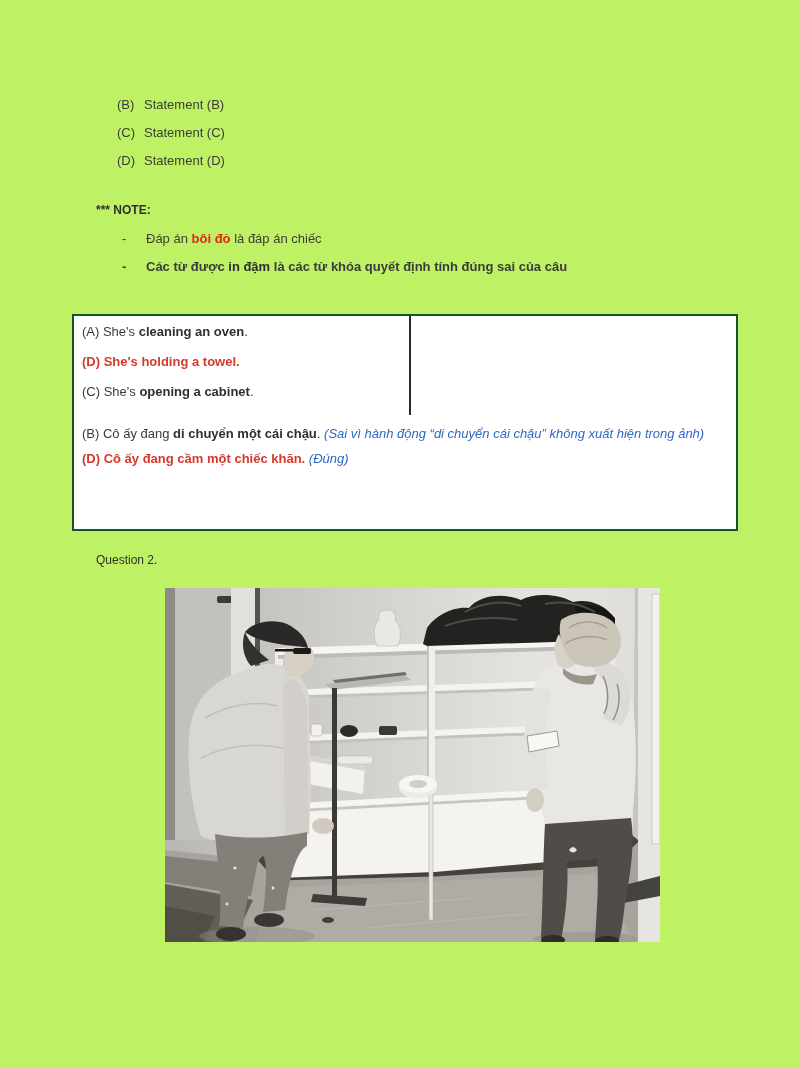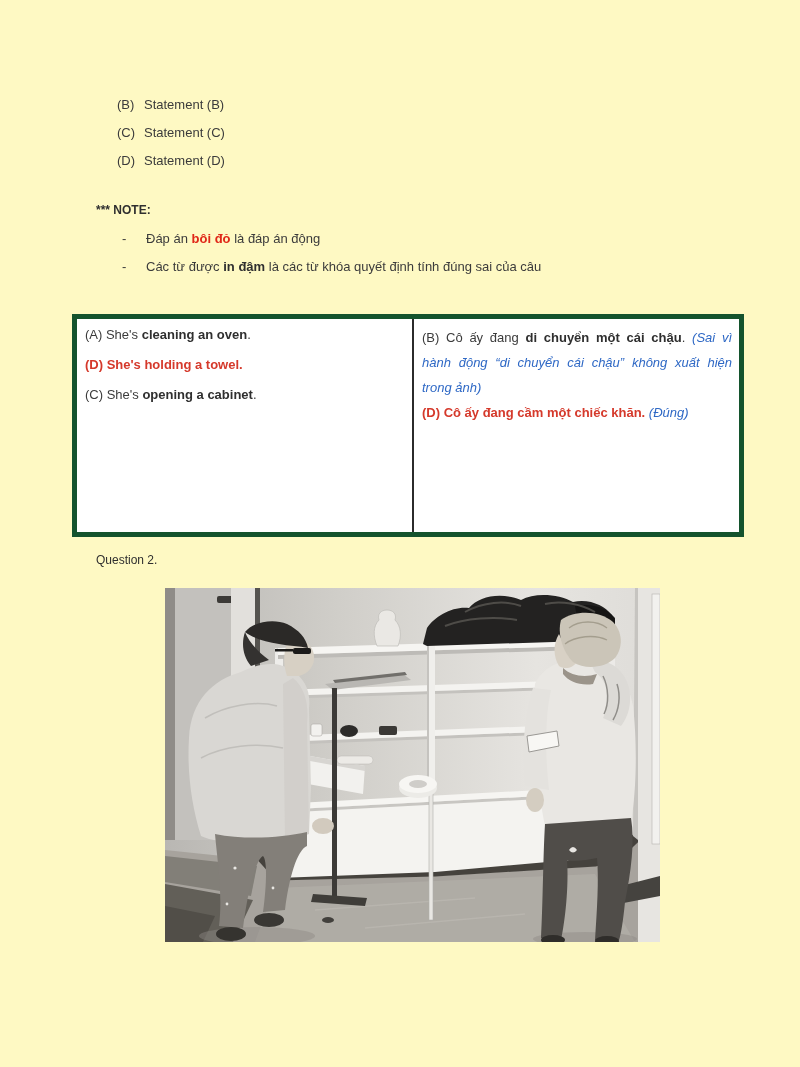--- a/index.html
+++ b/index.html
@@ -1,35 +1,35 @@
 <!DOCTYPE html>
 <html><head>
 <meta charset="utf-8">
 <style>
   html,body{margin:0;padding:0;background:#ffffff;}
   .page{
-    position:relative;width:800px;height:1067px;background:#fef9c3;overflow:hidden;
+    position:relative;width:800px;height:1067px;background:#bef264;overflow:hidden;
     font-family:"Liberation Sans","DejaVu Sans",sans-serif;color:#3b3b3b;
   }
   
   .options{position:absolute;left:117px;top:98px;}
   .option-row{font-size:13px;line-height:14px;margin-bottom:14px;white-space:nowrap;}
   .option-label{display:inline-block;width:27px;}
   
   .note-title{position:absolute;left:96px;top:203px;font-size:12px;font-weight:bold;color:#2f2f2f;}
   .bullet{position:absolute;left:122px;font-size:13px;line-height:15px;white-space:nowrap;}
   .bullet .dash{display:inline-block;width:24px;}
-  .b1{top:231px;} .b2{top:259px;}
+  .b1{top:231px;} .b2{top:259px;font-weight:bold;}
   .red-bold{color:#d5392b;font-weight:bold;}
   .bright-red{color:#e02718;font-weight:bold;text-align:center;}
   b{color:#2f2f2f;}
   
   .answer-table{
     position:absolute;left:72px;top:314px;width:662px;height:213px;
-    border:5px solid #14532d;display:flex;background:#fff;
+    border:2px solid #14532d;display:flex;background:#fff;flex-direction:column;
   }
   .cell-en{width:319px;border-right:2px solid #2b2b2b;padding:9px 8px 0 8px;box-sizing:content-box;}
   .cell-en p{margin:0 0 16px 0;font-size:13px;line-height:14px;}
   .cell-vn{flex:1;padding:6px 7px 0 8px;text-align:justify;}
   .cell-vn p{margin:0;font-size:13px;line-height:25px;}
   .blue-italic{color:#2e68c5;font-style:italic;}
   
   .q2{position:absolute;left:96px;top:553px;font-size:12px;color:#2f2f2f;}
   
   .photo-frame{position:absolute;left:165px;top:588px;width:495px;height:354px;overflow:hidden;background:#cfcdc9;}
@@ -47,21 +47,21 @@
     <div class="option-row">
       <span class="option-label">(C)</span><span>Statement (C)</span>
     </div>
     <div class="option-row">
       <span class="option-label">(D)</span><span>Statement (D)</span>
     </div>
   </div>
 
   <div class="note-title">*** NOTE:</div>
   <div class="bullet b1">
-    <span class="dash">-</span><span>Đáp án </span><span class="bright-red">bôi đỏ</span><span> là đáp án động</span>
+    <span class="dash">-</span><span>Đáp án </span><span class="bright-red">bôi đỏ</span><span> là đáp án chiếc</span>
   </div>
   <div class="bullet b2">
     <span class="dash">-</span><span>Các từ được </span><b>in đậm</b><span> là các từ khóa quyết định tính đúng sai của câu</span>
   </div>
 
   <div class="answer-table">
     <div class="cell-en">
       <p><span>(A) She's </span><b>cleaning an oven</b><span>.</span></p>
       <p><span class="red-bold">(D) She's holding a towel.</span></p>
       <p><span>(C) She's </span><b>opening a cabinet</b><span>.</span></p>

